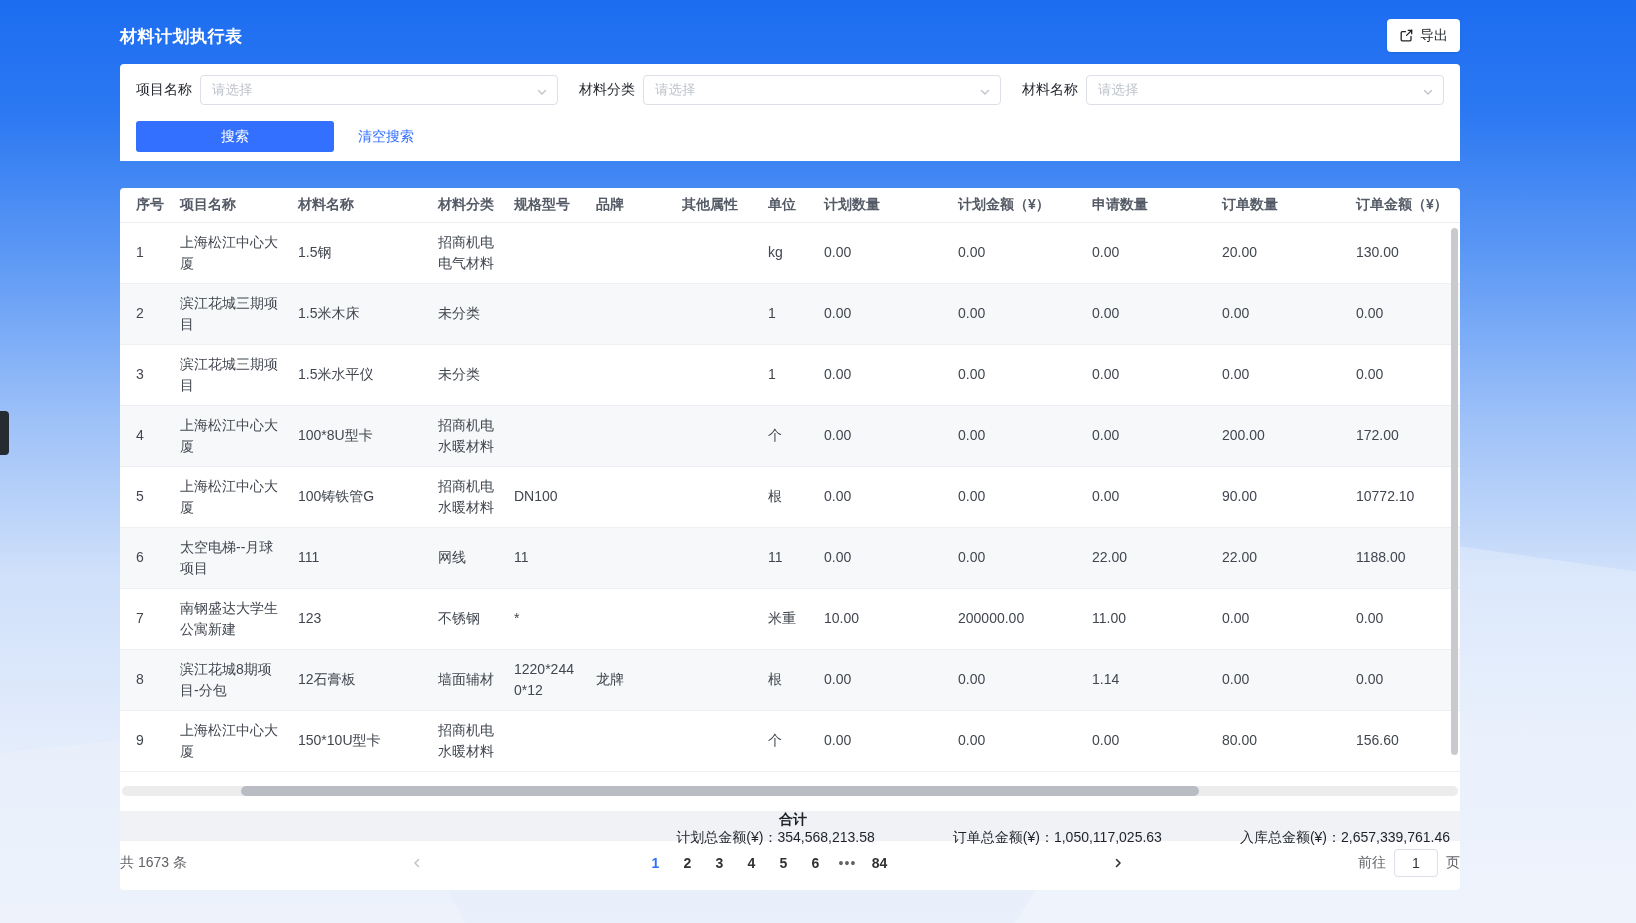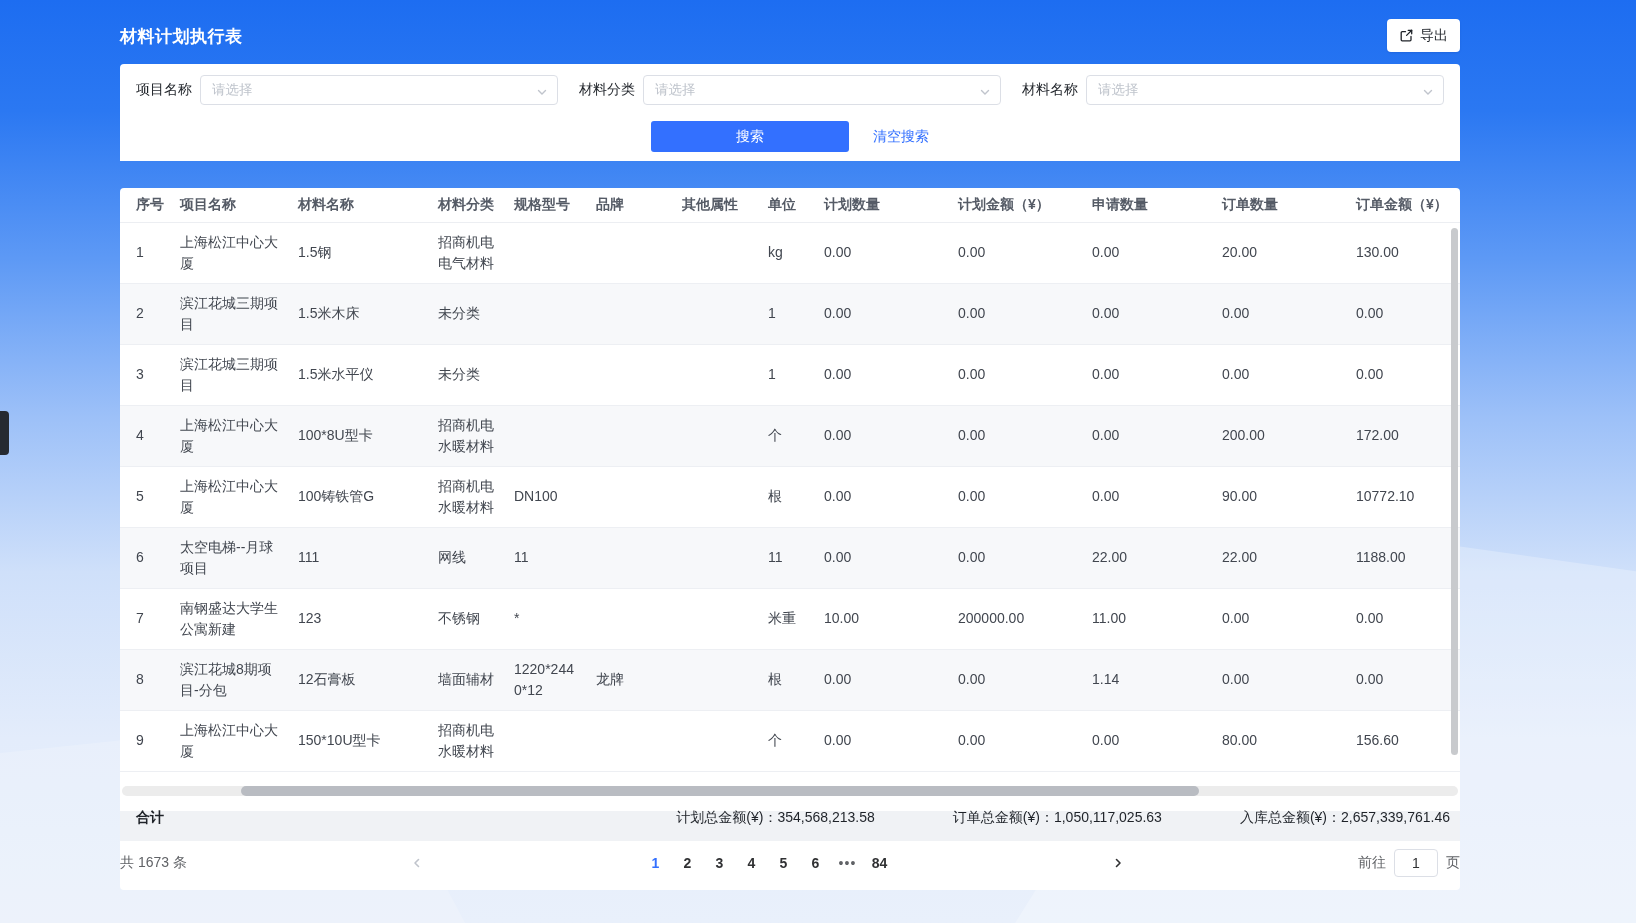--- a/index.html
+++ b/index.html
@@ -24,21 +24,21 @@
   
   .filter-card { position:absolute; left:120px; top:64px; width:1340px; height:97px;
     background:#fff; border-radius:4px 4px 0 0; padding:11px 16px 0; }
   .filter-row { display:flex; align-items:center; gap:21px; }
   .filter-field { flex:1; display:flex; align-items:center; }
   .filter-label { color:#1f2329; margin-right:8px; white-space:nowrap; }
   .select-box { position:relative; flex:1; height:30px; border:1px solid #dcdfe6; border-radius:4px;
     background:#fff; display:flex; align-items:center; padding:0 28px 0 11px; cursor:pointer; }
   .select-box .placeholder { color:#bfc4cc; font-size:13.5px; }
   .select-box .caret { position:absolute; right:9px; top:9px; }
-  .actions-row { display:flex; align-items:center; margin-top:16px;justify-content:center; }
+  .actions-row { display:flex; align-items:center; margin-top:16px; }
   .search-btn { width:198px; height:31px; background:#3370ff; color:#fff; border:none; border-radius:3px;
     font-size:14px; cursor:pointer; }
   .clear-link { margin-left:24px; color:#3370ff; font-size:14px; text-decoration:none; cursor:pointer; }
 
   
   .table-card { position:absolute; left:120px; top:188px; width:1340px; height:702px;
     background:#fff; border-radius:4px; }
   .table-wrap { position:relative; }
   table { width:1340px; border-collapse:collapse; table-layout:fixed;padding-left:22px; }
   th,td { text-align:left; padding:9px 8px; line-height:21px; font-weight:normal;
@@ -50,21 +50,21 @@
   tbody tr:nth-child(even) { background:#f7f8fa; }
   tbody td { color:#41464f; }
   .v-scrollbar { position:absolute; right:2px; top:40px; width:7px; height:527px;
     background:#c8cacd; border-radius:4px; }
   .h-scroll-zone { margin-top:14px; height:10px; position:relative; padding:0 2px; }
   .h-track { position:absolute; left:2px; right:2px; top:0; height:10px; background:#ececec; border-radius:5px; }
   .h-thumb { position:absolute; left:9%; top:0; height:10px; width:71.5%; background:#b9bcc2; border-radius:5px; }
 
   
   .summary-row { margin-top:15px; height:30px; background:#f0f2f5; display:flex; align-items:center;
-    padding:0 10px 16px 16px; color:#1f2329; }
+    padding:0 10px 16px 16px; color:#1f2329;flex-direction:column; }
   .summary-total-label { font-weight:bold; }
   .summary-items { margin-left:auto; display:flex; gap:78px;text-align:center; }
   .summary-item { white-space:nowrap; }
 
   
   .pagination { height:45px; display:flex; align-items:center; justify-content:space-between; gap:8px; color:#606266; }
   .pg-total { margin-right:6px; }
   .pg-arrow { width:28px; height:28px; display:flex; align-items:center; justify-content:center;
     background:none; border:none; cursor:pointer; }
   .pg-pages { display:flex; gap:4px; }

